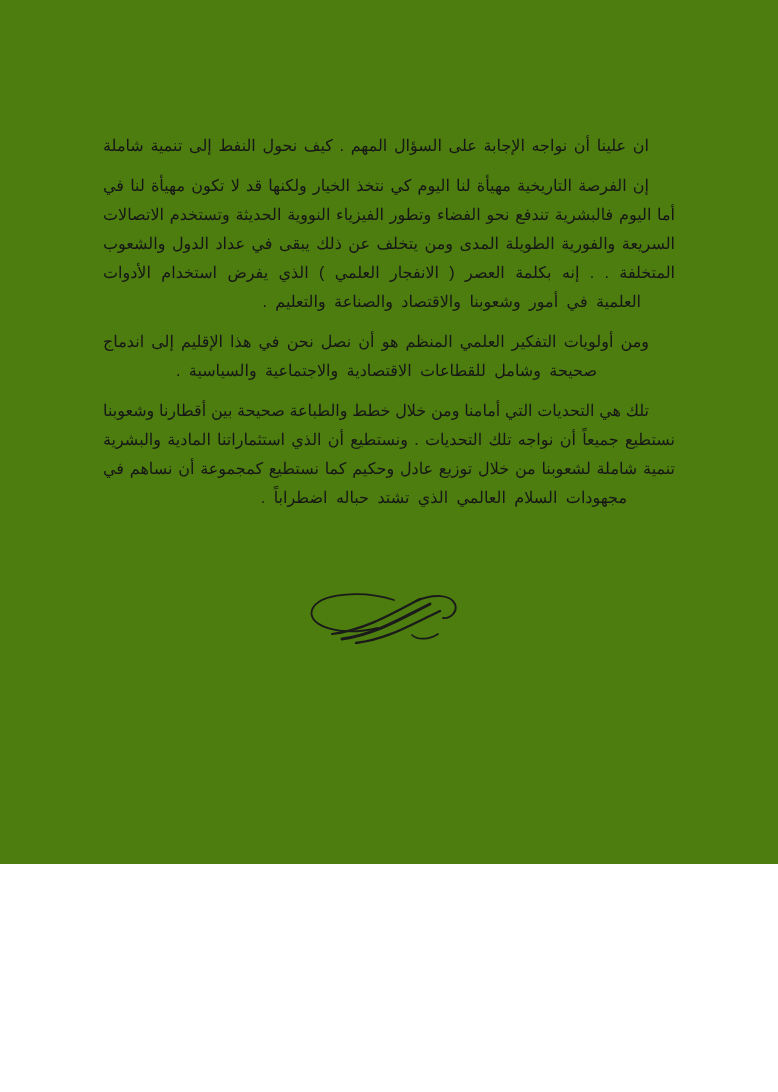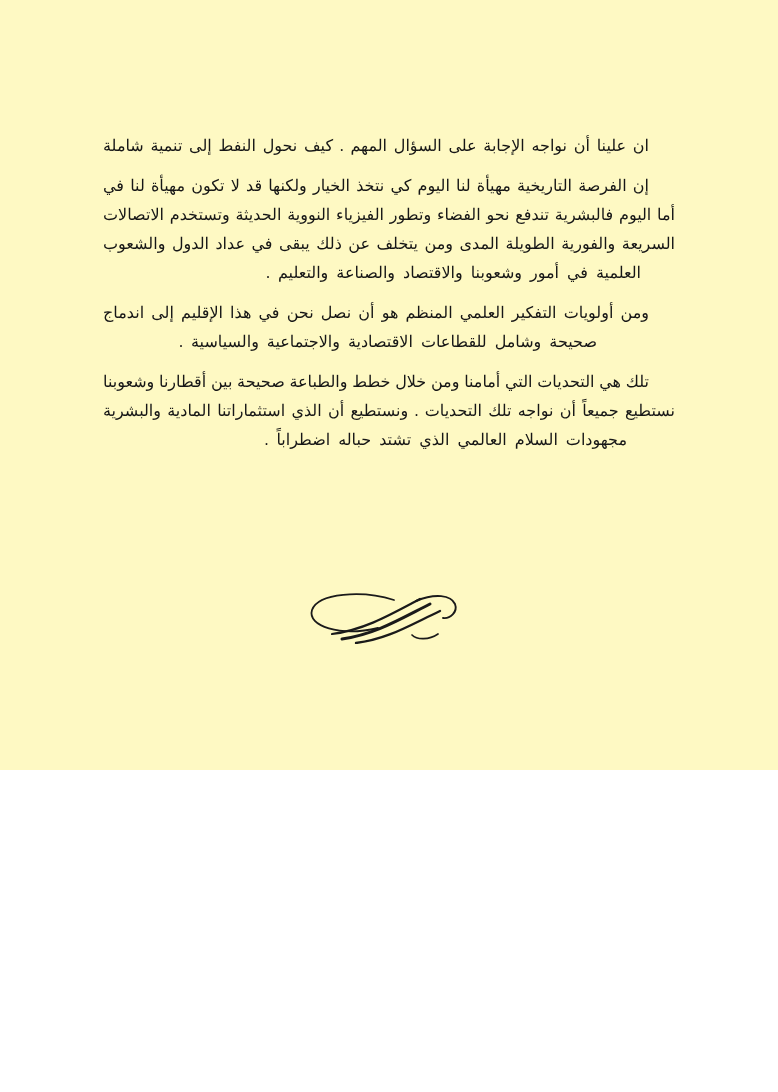--- a/index.html
+++ b/index.html
@@ -3,24 +3,24 @@
 <meta charset="utf-8">
 <style>
   html, body {
     margin: 0;
     padding: 0;
     background: #ffffff;
   }
   .page {
     position: relative;
     width: 778px;
-    height: 770px;
-    background: #fef9c3;
+    height: 864px;
+    background: #4d7c0f;
     overflow: hidden;
-    font-family: Liberation Serif, serif;
+    font-family: Liberation Sans, sans-serif;
     color: #161616;
   }
   .text-block {
     position: absolute;
     top: 131px;
     right: 103px;
     width: 572px;
     direction: rtl;
     font-size: 16px;
     line-height: 29px;
@@ -72,31 +72,33 @@
   <div class="text-block">
 
     <div class="para">
       <div class="line first">ان علينا أن نواجه الإجابة على السؤال المهم . كيف نحول النفط إلى تنمية شاملة</div>
     </div>
 
     <div class="para">
       <div class="line first">إن الفرصة التاريخية مهيأة لنا اليوم كي نتخذ الخيار ولكنها قد لا تكون مهيأة لنا في</div>
       <div class="line">أما اليوم فالبشرية تندفع نحو الفضاء وتطور الفيزياء النووية الحديثة وتستخدم الاتصالات</div>
       <div class="line">السريعة والفورية الطويلة المدى ومن يتخلف عن ذلك يبقى في عداد الدول والشعوب</div>
+      <div class="line">المتخلفة . . إنه بكلمة العصر ( الانفجار العلمي ) الذي يفرض استخدام الأدوات</div>
       <div class="line last">العلمية في أمور وشعوبنا والاقتصاد والصناعة والتعليم .</div>
     </div>
 
     <div class="para">
       <div class="line first">ومن أولويات التفكير العلمي المنظم هو أن نصل نحن في هذا الإقليم إلى اندماج</div>
       <div class="line last indent-lg">صحيحة وشامل للقطاعات الاقتصادية والاجتماعية والسياسية .</div>
     </div>
 
     <div class="para">
       <div class="line first">تلك هي التحديات التي أمامنا ومن خلال خطط والطباعة صحيحة بين أقطارنا وشعوبنا</div>
       <div class="line">نستطيع جميعاً أن نواجه تلك التحديات . ونستطيع أن الذي استثماراتنا المادية والبشرية</div>
+      <div class="line">تنمية شاملة لشعوبنا من خلال توزيع عادل وحكيم كما نستطيع كمجموعة أن نساهم في</div>
       <div class="line last indent-md">مجهودات السلام العالمي الذي تشتد حباله اضطراباً .</div>
     </div>
 
   </div>
 
   <div class="flourish">
     <svg viewBox="0 0 162 56" xmlns="http://www.w3.org/2000/svg" fill="none" stroke="#1a1a1a" stroke-linecap="round">
 
       <path d="M 96 12 C 64 2 20 5 14 22 C 9 38 42 49 80 40" stroke-width="1.8"></path>
 

